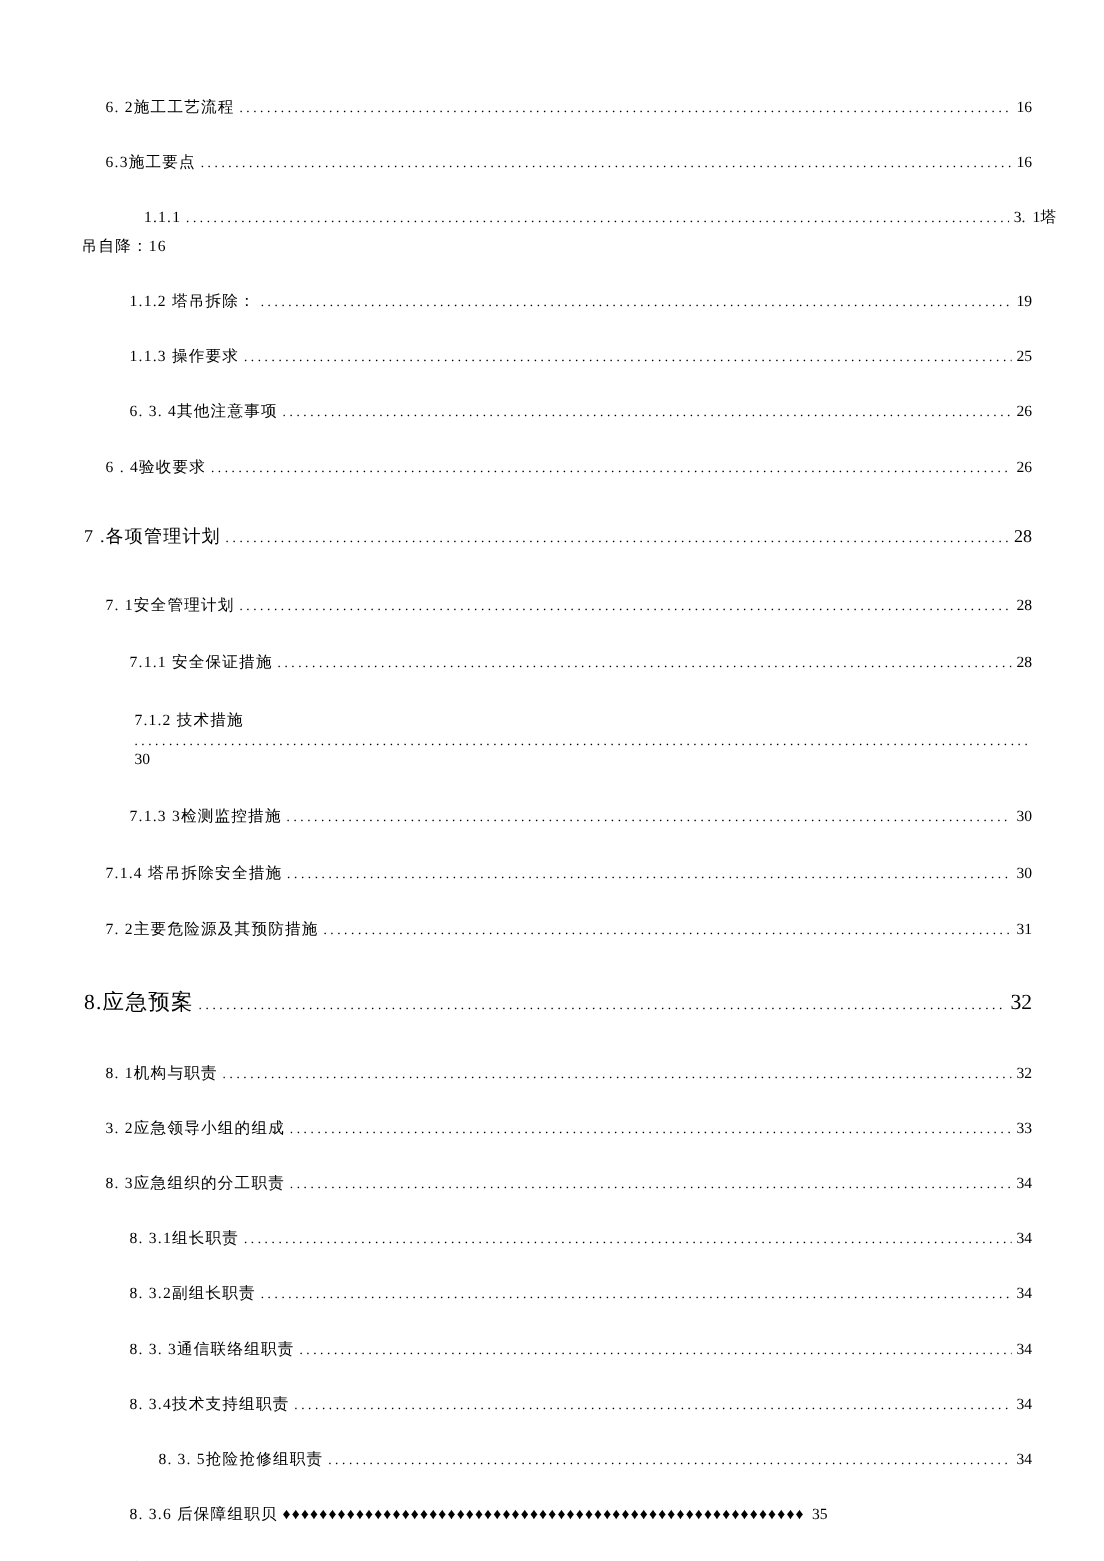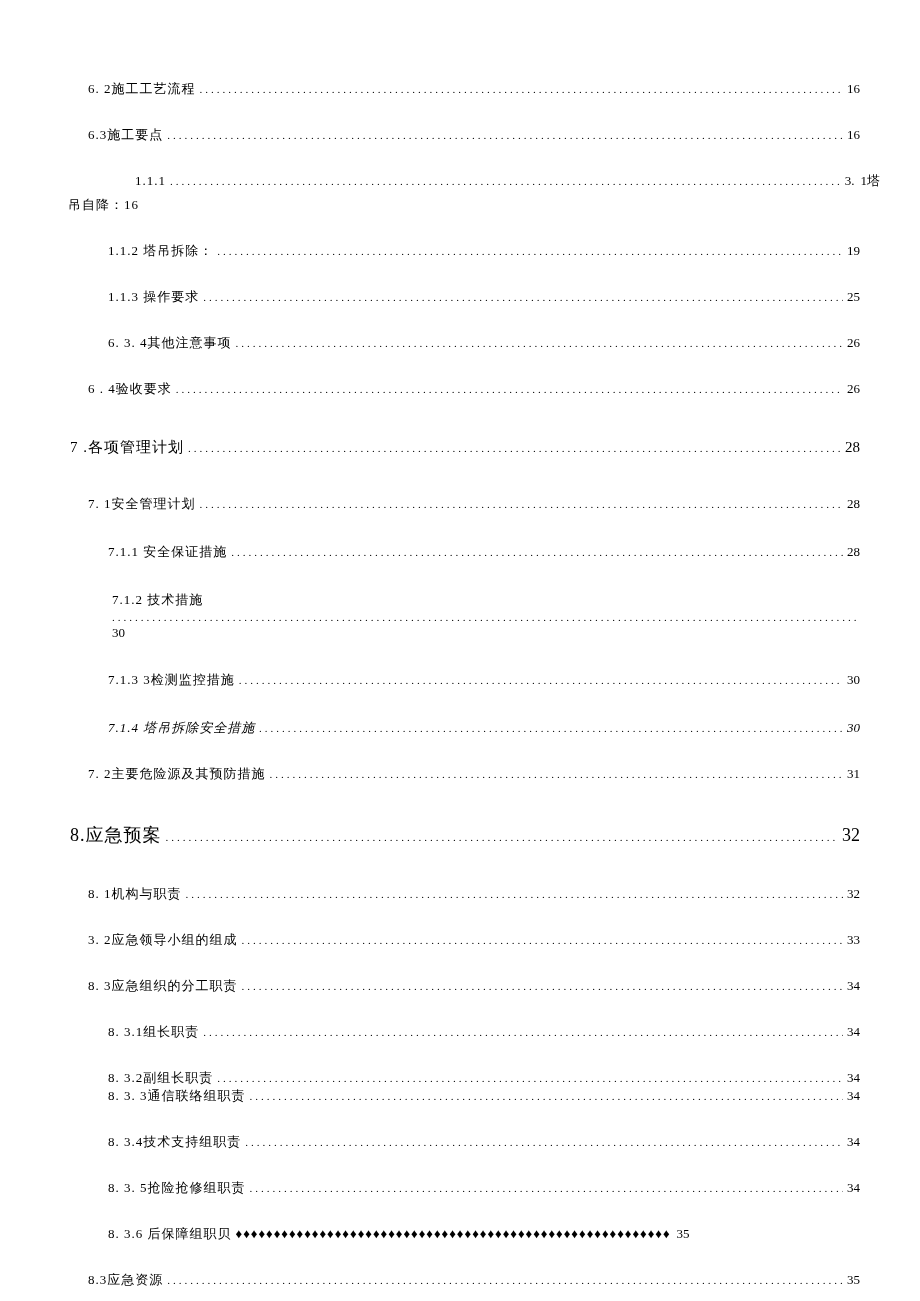--- a/index.html
+++ b/index.html
@@ -44,42 +44,42 @@
     flex: 0 0 auto;
   }
   .trail {
     flex: 0 0 auto;
     margin-left: 6px;
   }
 
   
   .row-6-2   { margin-left: 28px; margin-top: 0; }
   .row-6-3   { margin-left: 28px; margin-top: 28px; }
-  .row-1-1-1 { margin-left: 75px; margin-top: 28px; margin-right: -20px; }
+  .row-1-1-1 { margin-left: 60px; margin-top: 28px; margin-right: -20px; }
   .row-1-1-1-tail { margin-left: 8px; margin-top: 6px; }
   .row-1-1-2 { margin-left: 48px; margin-top: 28px; }
   .row-1-1-3 { margin-left: 48px; margin-top: 28px; }
   .row-6-3-4 { margin-left: 48px; margin-top: 28px; }
   .row-6-4   { margin-left: 28px; margin-top: 28px; }
   .row-7     { margin-left: 10px; margin-top: 40px; font-size: 15px; }
   .row-7-1   { margin-left: 28px; margin-top: 38px; }
   .row-7-1-1 { margin-left: 48px; margin-top: 30px; }
   .row-7-1-2 { margin-left: 48px; margin-top: 30px; flex-direction: column; }
   .row-7-1-3 { margin-left: 48px; margin-top: 30px; }
-  .row-7-1-4 { margin-left: 48px; margin-top: 30px; font-style: italic; }
+  .row-7-1-4 { margin-left: 28px; margin-top: 30px; }
   .row-7-2   { margin-left: 28px; margin-top: 28px; }
   .row-8     { margin-left: 10px; margin-top: 40px; font-size: 18px; }
   .row-8-1   { margin-left: 28px; margin-top: 38px; }
   .row-8-2   { margin-left: 28px; margin-top: 28px; }
   .row-8-3   { margin-left: 28px; margin-top: 28px; }
   .row-8-3-1 { margin-left: 48px; margin-top: 28px; }
   .row-8-3-2 { margin-left: 48px; margin-top: 28px; }
-  .row-8-3-3 { margin-left: 48px; }
+  .row-8-3-3 { margin-left: 48px; margin-top: 28px; }
   .row-8-3-4 { margin-left: 48px; margin-top: 28px; }
-  .row-8-3-5 { margin-left: 48px; margin-top: 28px; }
+  .row-8-3-5 { margin-left: 72px; margin-top: 28px; }
   .row-8-3-6 { margin-left: 48px; margin-top: 28px; }
   .row-8-3b  { margin-left: 28px; margin-top: 28px; }
   .diamond-row { justify-content: flex-start; text-align: center; }
 </style>
 </head>
 <body>
 
 <div class="page">
 
   <div class="toc-entry row-6-2">

